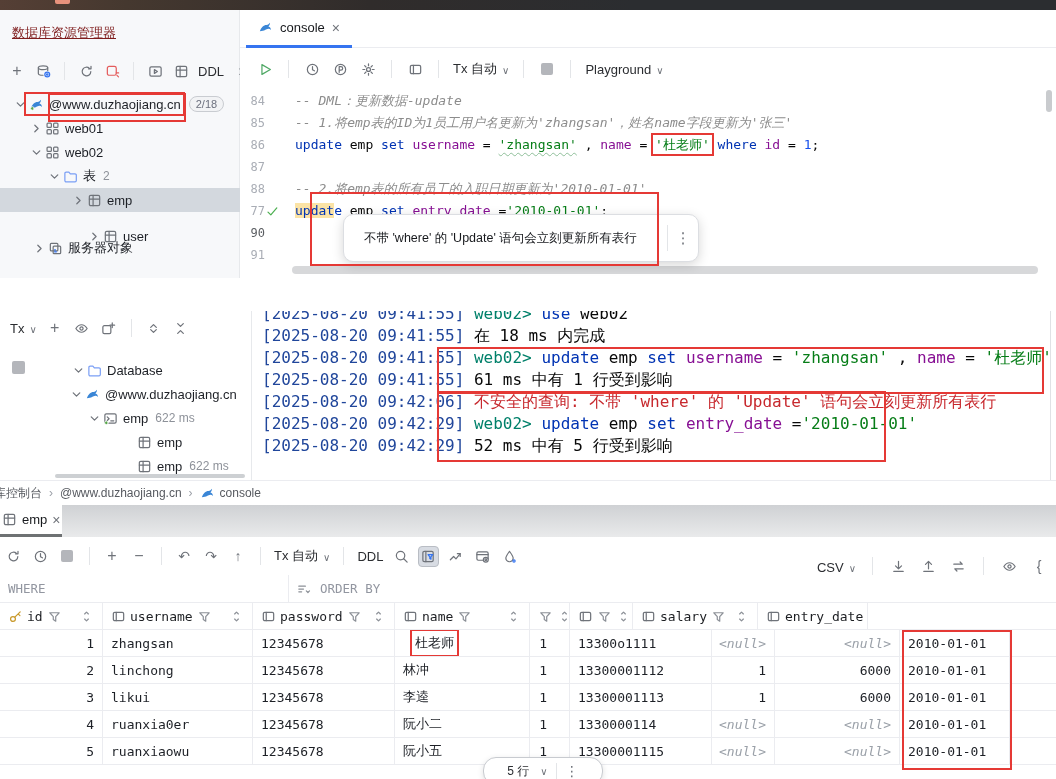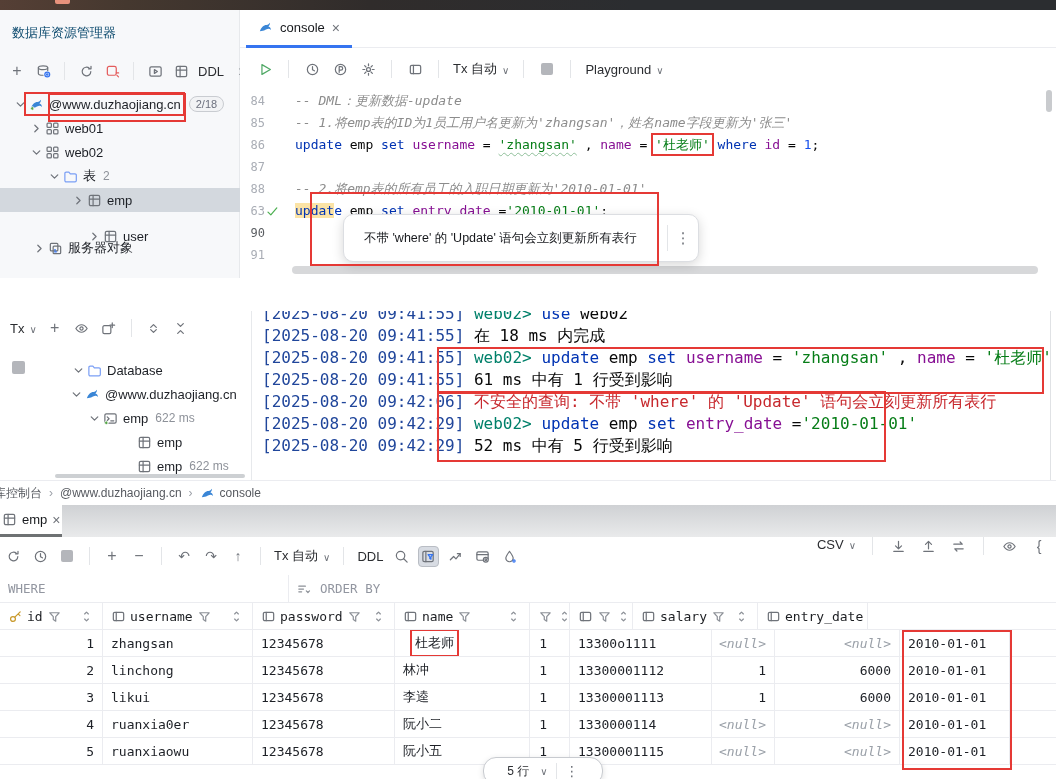--- a/index.html
+++ b/index.html
@@ -12,21 +12,21 @@
   .tlabel{color:#2b2d31;font-size:13px;white-space:nowrap;}
   .tsep{width:1px;height:18px;background:#e3e5e8;margin:0 4px;}
   .caret{color:#6f737a;font-size:10px;margin-left:3px;}
 
   
   #titlebar{left:0;top:0;width:1056px;height:10px;background:linear-gradient(90deg,#553f35 0%,#45382f 12%,#302c2b 35%,#2b2d30 60%,#2b2d30 100%);}
   #titlebar .accent{position:absolute;left:55px;top:0;width:15px;height:4px;background:#e8927c;border-radius:0 0 2px 2px;}
 
   
   #explorer{left:0;top:10px;width:240px;height:268px;background:#f7f8fa;border-right:1px solid #e7e9ec;box-sizing:border-box;}
-  #explorer .panel-title{position:absolute;left:12px;top:14px;color:#0c4a6e;}
+  #explorer .panel-title{position:absolute;left:12px;top:14px;color:#7f1d1d;text-decoration:underline;}
   #ex-toolbar{position:absolute;left:8px;top:48px;height:26px;display:flex;align-items:center;gap:8px;}
   .tree-row{position:absolute;left:0;width:240px;height:24px;display:flex;align-items:center;white-space:nowrap;}
   .tree-row.sel{background:#d3d8de;}
   .tree-chev{width:16px;height:16px;display:inline-flex;align-items:center;justify-content:center;flex:0 0 16px;color:#6f737a;}
   .tree-ico{width:16px;height:16px;display:inline-flex;align-items:center;justify-content:center;margin-right:5px;flex:0 0 16px;}
   .tree-lbl{color:#1d2026;}
   .tree-meta{color:#8d9199;margin-left:7px;font-size:12px;}
   .tree-badge{margin-left:8px;font-size:11px;color:#6c707e;background:#f2f3f5;border:1px solid #c9ccd1;border-radius:8px;padding:0 6px;line-height:14px;}
   .conn-box{display:inline-flex;align-items:center;outline:2px solid #e53935;outline-offset:2px;}
 
@@ -90,21 +90,21 @@
   #breadcrumb .bc-ico{display:inline-flex;margin-right:5px;}
 
   
   #grid-tabrow{left:0;top:505px;width:1056px;height:32px;background:linear-gradient(#cfd1d4,#e9eaeb);}
   #grid-tab{position:absolute;left:0;top:0;width:62px;height:29px;background:#fff;display:flex;align-items:center;gap:5px;padding-left:2px;box-sizing:border-box;}
   #grid-tab .lbl{color:#17191d;font-size:13px;}
   #grid-tab-underline{position:absolute;left:0;top:29px;width:62px;height:3px;background:#6e7173;}
 
   
   #grid-toolbar{left:0;top:537px;width:1056px;height:38px;background:#fff;display:flex;align-items:center;gap:9px;padding-left:4px;box-sizing:border-box;}
-  #grid-toolbar-right{position:absolute;right:8px;top:537px;height:38px;display:flex;align-items:flex-start;gap:12px;}
+  #grid-toolbar-right{position:absolute;right:8px;top:537px;height:38px;display:flex;align-items:flex-end;gap:12px;}
   .icon-active{background:#d8dce3;border:1px solid #b9bdc4;border-radius:4px;}
 
   
   #filter-row{left:0;top:575px;width:1056px;height:28px;background:#fff;border-bottom:1px solid #ebecf0;box-sizing:border-box;}
   #filter-row .f-lbl{position:absolute;top:6px;font-family:"DejaVu Sans Mono",monospace;font-size:12.5px;color:#9296a0;}
   #f-where{left:8px;}
   #f-order{left:320px;}
   #f-div{position:absolute;left:288px;top:0;width:1px;height:28px;background:#ebecf0;}
   #f-ordico{position:absolute;left:296px;top:7px;color:#8c9097;}
 
@@ -378,21 +378,21 @@
       </span>
     </div>
 
   <div id="editor" class="abs">
     <div id="ed-lines">
         <div class="ed-row"><span class="ed-num">84</span><span class="ed-check"></span><span class="ed-code"><span class="tk com">-- DML：更新数据-update</span></span></div>
         <div class="ed-row"><span class="ed-num">85</span><span class="ed-check"></span><span class="ed-code"><span class="tk com">-- 1.将emp表的ID为1员工用户名更新为'zhangsan'，姓名name字段更新为'张三'</span></span></div>
         <div class="ed-row"><span class="ed-num">86</span><span class="ed-check"></span><span class="ed-code"><span class="tk kw">update</span><span class="tk pl"> emp </span><span class="tk kw">set</span><span class="tk pl"> </span><span class="tk col">username</span><span class="tk pl"> = </span><span class="tk str sq">'zhangsan'</span><span class="tk pl"> , </span><span class="tk col">name</span><span class="tk pl"> = </span><span class="tk str rbox">'杜老师'</span><span class="tk pl"> </span><span class="tk kw">where</span><span class="tk pl"> </span><span class="tk col">id</span><span class="tk pl"> = </span><span class="tk num">1</span><span class="tk pl">;</span></span></div>
         <div class="ed-row"><span class="ed-num">87</span><span class="ed-check"></span><span class="ed-code"></span></div>
         <div class="ed-row"><span class="ed-num">88</span><span class="ed-check"></span><span class="ed-code"><span class="tk com">-- 2.将emp表的所有员工的入职日期更新为'2010-01-01'</span></span></div>
-        <div class="ed-row"><span class="ed-num">63</span><span class="ed-check"><svg width="15" height="15" viewBox="0 0 16 16" fill="none" stroke="#4caf50" stroke-width="1.3" stroke-linecap="round" stroke-linejoin="round">
+        <div class="ed-row"><span class="ed-num">77</span><span class="ed-check"><svg width="15" height="15" viewBox="0 0 16 16" fill="none" stroke="#4caf50" stroke-width="1.3" stroke-linecap="round" stroke-linejoin="round">
               <path d="M3.2 8.6l3 3 6.4-7.4"></path>
             </svg></span><span class="ed-code"><span class="tk kw hl">updat</span><span class="tk kw">e</span><span class="tk pl"> emp </span><span class="tk kw">set</span><span class="tk pl"> </span><span class="tk col">entry_date</span><span class="tk pl"> =</span><span class="tk str">'2010-01-01'</span><span class="tk pl">;</span></span></div>
         <div class="ed-row"><span class="ed-num cur">90</span><span class="ed-check"></span><span class="ed-code"></span></div>
         <div class="ed-row"><span class="ed-num">91</span><span class="ed-check"></span><span class="ed-code"></span></div>
       </div>
   </div>
   <div id="ed-hscroll" class="abs"></div>
   <div id="ed-vthumb" class="abs"></div>
 
   <div id="tooltip" class="abs">

